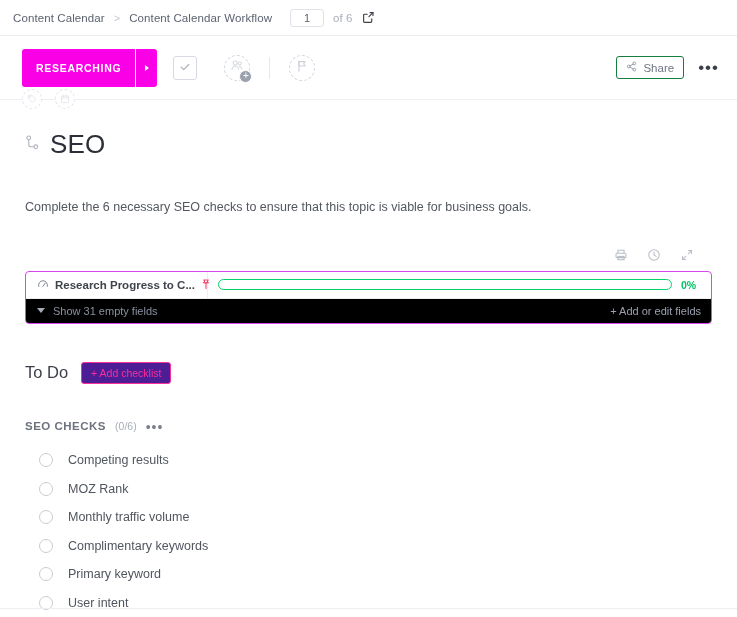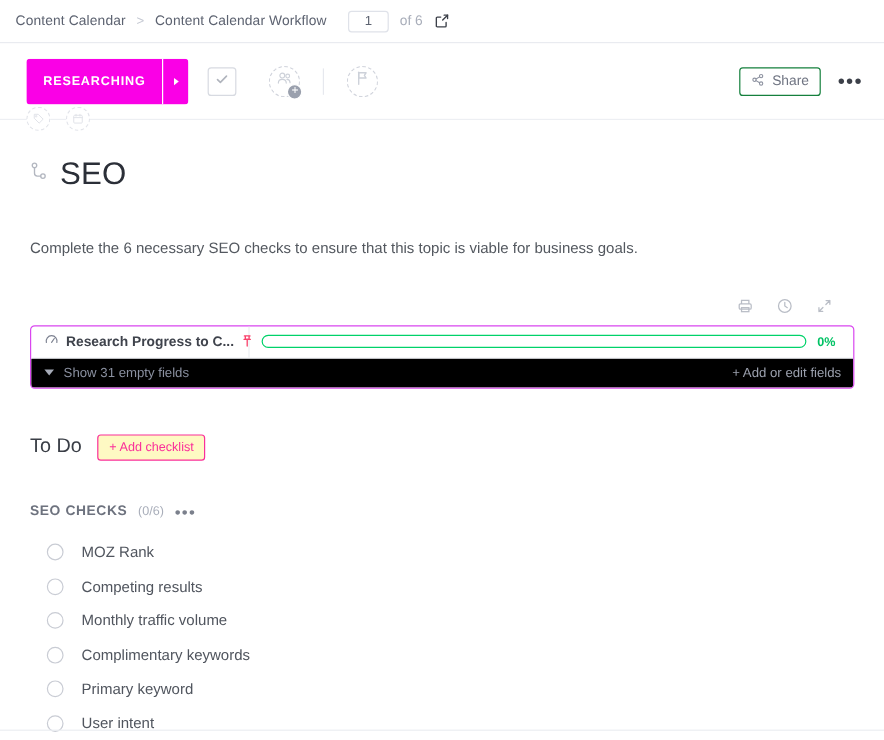--- a/index.html
+++ b/index.html
@@ -305,21 +305,21 @@
   .todo-title {
     font-size: 16.5px;
     color: #3a3e46;
   }
   .add-checklist {
     border: 1px solid #fa2f9a;
     color: #fa2f9a;
     border-radius: 3px;
     font-size: 10.5px;
     padding: 4px 9px;
-    background: #fef9c3;
+    background: #4c1d95;
     cursor: pointer;
     font-family: "Liberation Sans", sans-serif;
   }
 
   .checklist-head {
     display: flex;
     align-items: flex-start;
     gap: 9px;
     margin-top: 36px;
   }
@@ -536,25 +536,25 @@
 
   <div class="checklist-head">
     <span class="checklist-name">SEO CHECKS</span>
     <span class="checklist-count">(0/6)</span>
     <span class="checklist-dots">•••</span>
   </div>
 
   <div class="checklist">
     <div class="check-item">
       <span class="check-circle"></span>
-      <span class="check-label">MOZ Rank</span>
+      <span class="check-label">Competing results</span>
     </div>
     <div class="check-item">
       <span class="check-circle"></span>
-      <span class="check-label">Competing results</span>
+      <span class="check-label">MOZ Rank</span>
     </div>
     <div class="check-item">
       <span class="check-circle"></span>
       <span class="check-label">Monthly traffic volume</span>
     </div>
     <div class="check-item">
       <span class="check-circle"></span>
       <span class="check-label">Complimentary keywords</span>
     </div>
     <div class="check-item">

